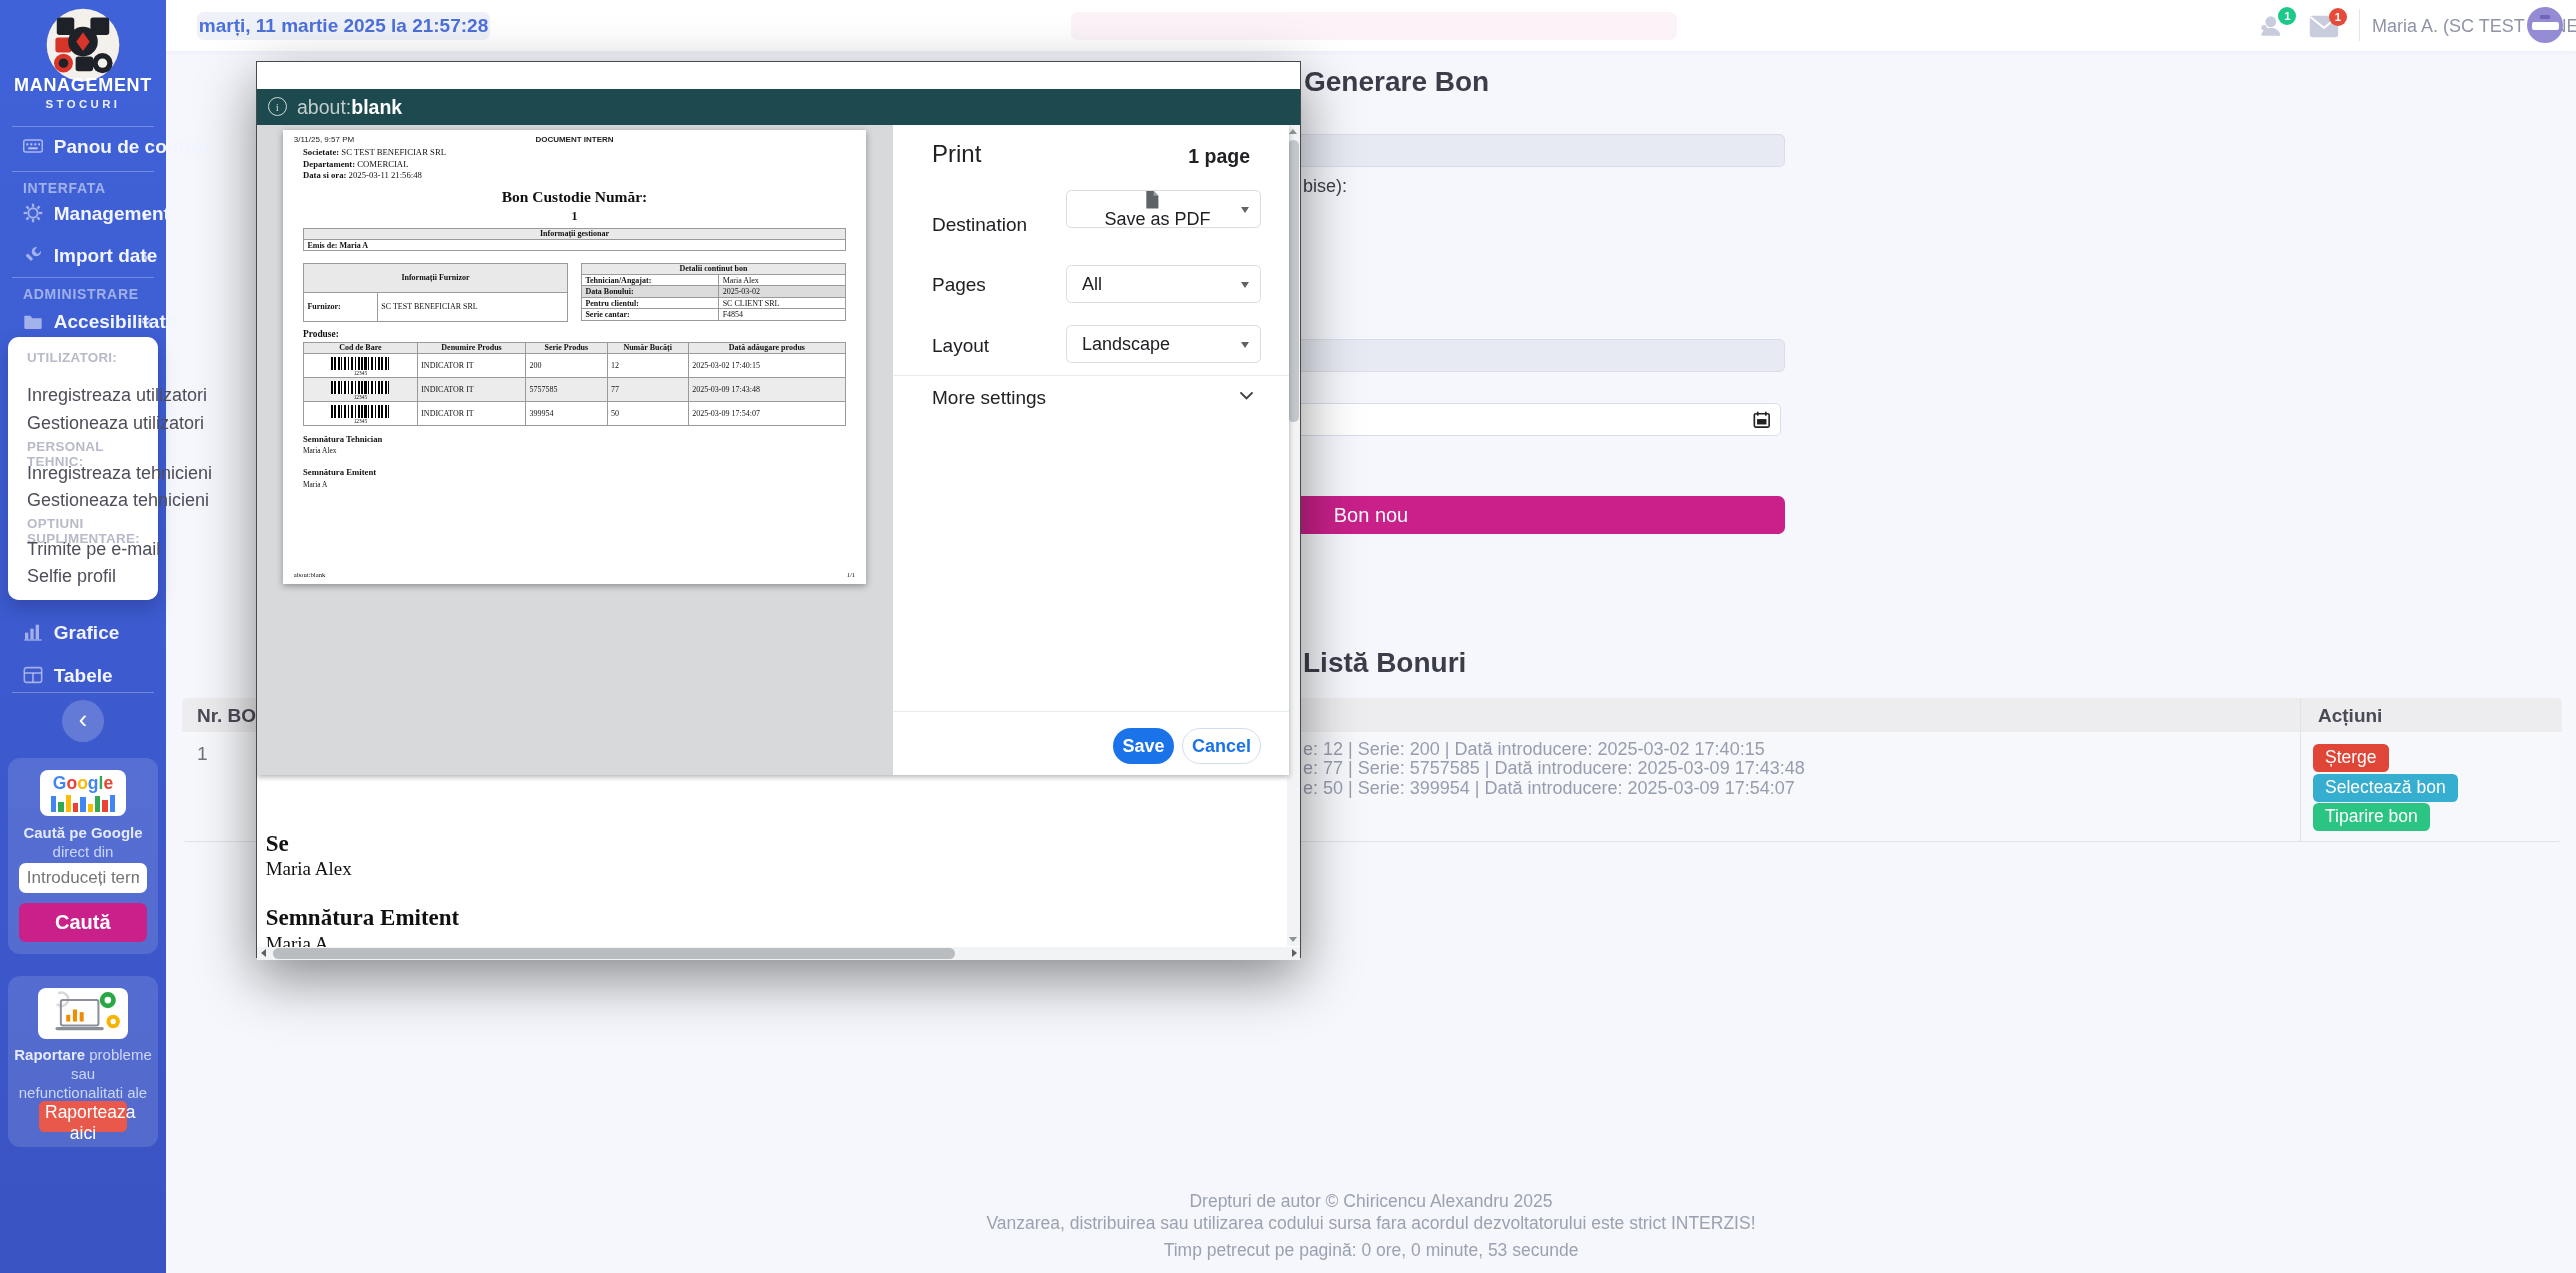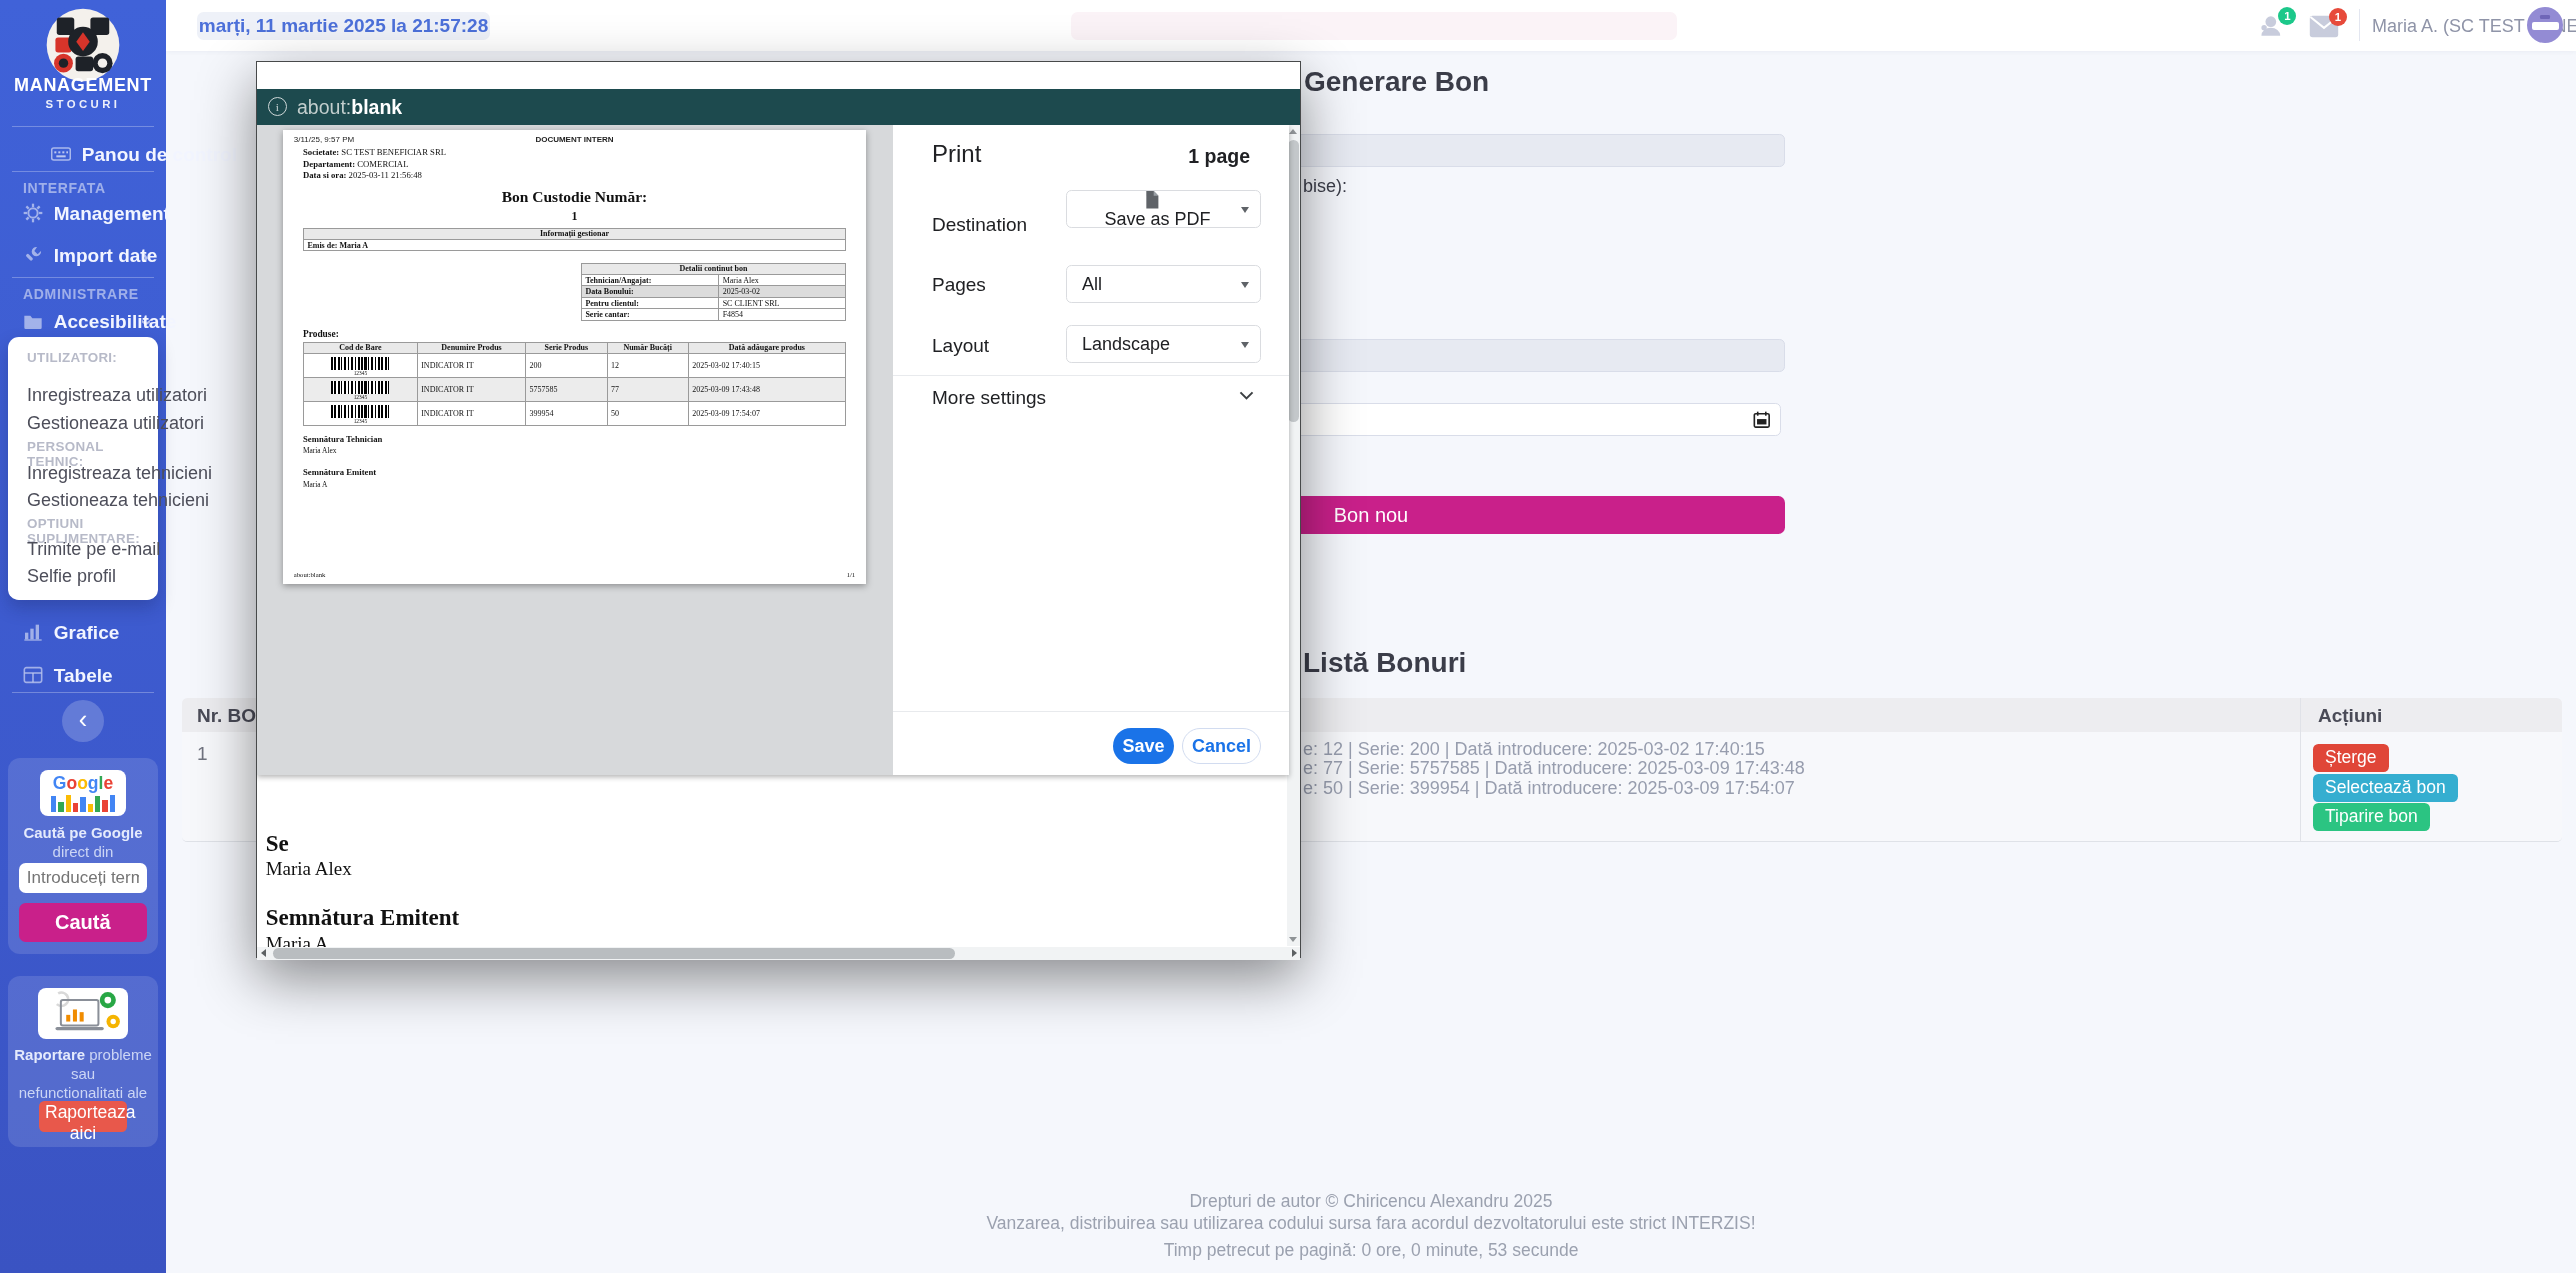--- a/index.html
+++ b/index.html
@@ -84,21 +84,21 @@
         <circle cx="84" cy="82" r="15" fill="#1e2228"></circle>
         <circle cx="84" cy="82" r="7" fill="#f4f1ec"></circle>
         <circle cx="55" cy="50" r="22" fill="#1e2228"></circle>
         <path d="M55 36 l10 14 -10 14 -10 -14 z" fill="#d7342a"></path>
       </svg>
     </div>
     <div class="abs" style="left:0;top:75px;width:166px;text-align:center;font-size:18px;font-weight:bold;letter-spacing:0.7px;">MANAGEMENT</div>
     <div class="abs" style="left:0;top:98px;width:166px;text-align:center;font-size:11.4px;font-weight:bold;letter-spacing:3.4px;color:rgba(255,255,255,.9);">STOCURI</div>
     <div class="abs sb-hr" style="top:126px;"></div>
 
-    <div class="abs sb-item" style="top:140px;padding-left:28px;">
+    <div class="abs sb-item" style="top:132px;">
       <span class="ic"><svg width="20" height="20" viewBox="0 0 30 30">
             <rect x="1" y="6" width="28" height="18" rx="3" fill="none" stroke="#fff" stroke-width="2.4" opacity=".85"></rect>
             <rect x="5" y="11" width="3" height="3" fill="#fff"></rect>
             <rect x="11" y="11" width="3" height="3" fill="#fff"></rect>
             <rect x="17" y="11" width="3" height="3" fill="#fff"></rect>
             <rect x="23" y="11" width="2.5" height="3" fill="#fff"></rect>
             <rect x="8" y="17" width="14" height="3" fill="#fff"></rect>
           </svg></span>
       <span class="lbl">Panou de control</span>
     </div>
@@ -340,20 +340,31 @@
               <tbody>
                   <tr>
                     <th style="text-align:center;">Informații gestionar</th>
                   </tr>
               <tr>
                     <td style="font-weight:bold;">Emis de: Maria A</td>
                   </tr>
             </tbody>
               </table>
 
+            <table class="doc-t abs" style="left:20px;top:133px;width:265px;height:59px;">
+              <tbody>
+                  <tr>
+                    <th style="text-align:center;" colspan="2">Informații Furnizor</th>
+                  </tr>
+              <tr>
+                    <td style="width:28%;font-weight:bold;">Furnizor:</td>
+                    <td>SC TEST BENEFICIAR SRL</td>
+                  </tr>
+            </tbody>
+              </table>
             <table class="doc-t abs" style="left:298px;top:133px;width:265px;">
               <tbody>
                   <tr>
                     <th style="text-align:center;" colspan="2">Detalii continut bon</th>
                   </tr>
               <tr>
                     <td style="width:52%;font-weight:bold;">Tehnician/Angajat:</td>
                     <td>Maria Alex</td>
                   </tr>
               <tr style="background:#dcdcdc;">

